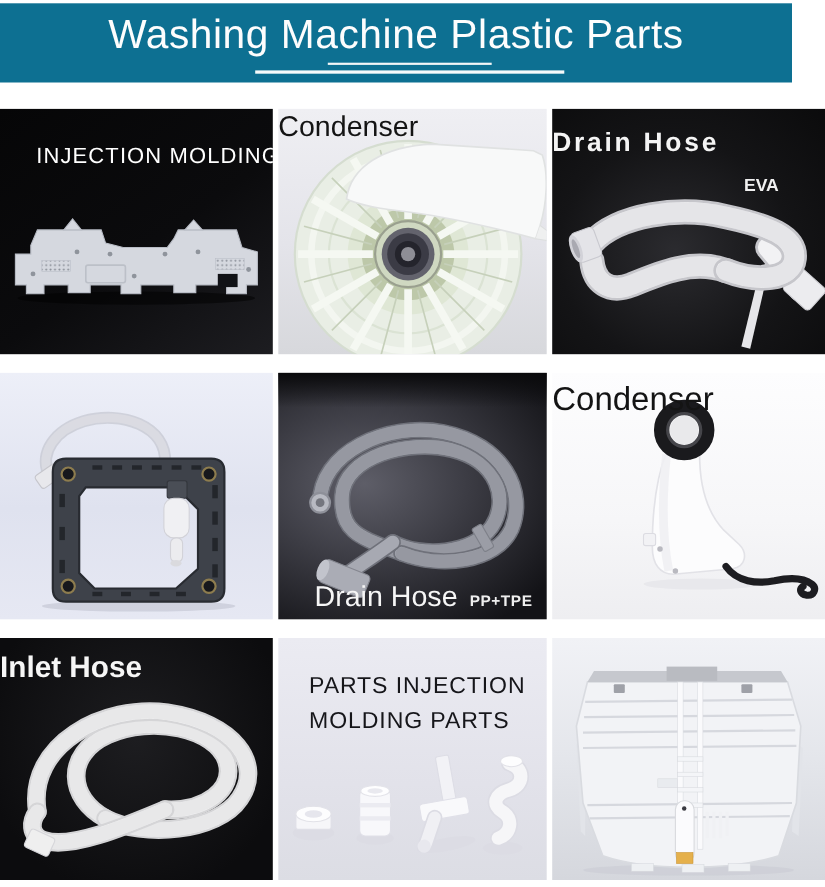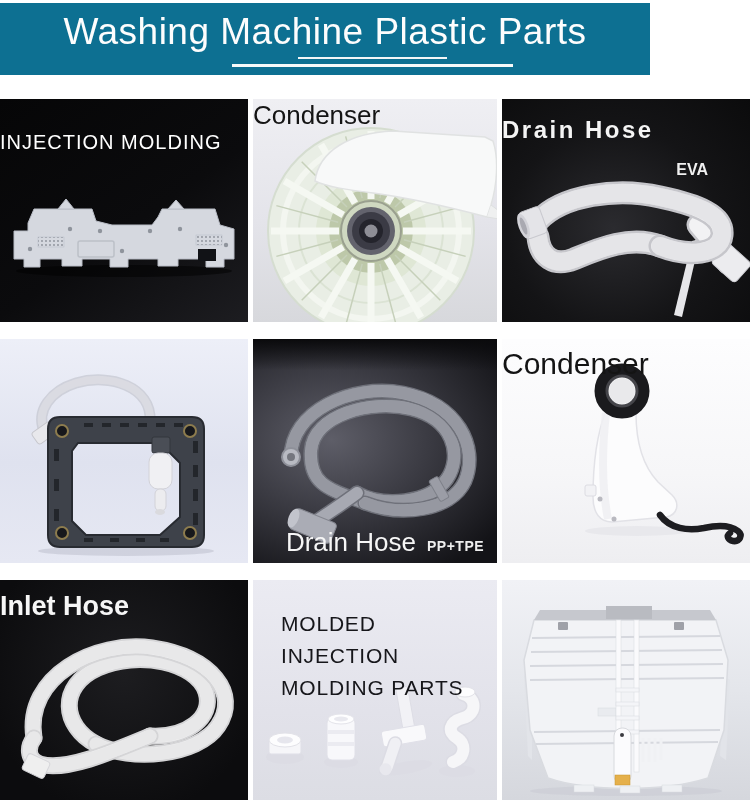--- a/index.html
+++ b/index.html
@@ -2,41 +2,41 @@
 <html><head>
 <meta charset="utf-8">
 <style>
   html,body{margin:0;padding:0;}
   body{
     width:750px;height:806px;background:#ffffff;overflow:hidden;
     font-family:"Liberation Sans",sans-serif;position:relative;
   }
   
   .banner{
-    position:absolute;left:0;top:3px;width:650px;height:72px;
+    position:absolute;left:0;top:3px;width:720px;height:72px;
     background:#0d7092;color:#fff;
   }
   .banner-title{
     position:absolute;left:0;top:8px;width:100%;text-align:center;
     font-size:37px;font-weight:400;letter-spacing:0.5px;color:#fdfdfd;
   }
   .banner-line1{position:absolute;left:298px;top:54px;width:149px;height:2px;background:#f2f6f7;}
   .banner-line2{position:absolute;left:232px;top:61px;width:281px;height:3px;background:#f6fafa;}
   
   .grid{
     position:absolute;left:0;top:99px;width:750px;
     display:grid;
     grid-template-columns:248px 244px 248px;
     grid-template-rows:223px 224px 220px;
     column-gap:5px;row-gap:17px;
   }
   .panel{position:relative;overflow:hidden;}
   .panel svg{position:absolute;left:0;top:0;}
   
-  .p-injection{background:linear-gradient(145deg,#060607 0%,#0b0b0d 55%,#1d1d21 100%);}
+  .p-injection{background:linear-gradient(145deg,#060607 0%,#0b0b0d 55%,#1d1d21 100%);padding-left:33px;}
   .p-drum{background:linear-gradient(180deg,#efeff3 0%,#e4e4ea 55%,#d7d8dc 100%);}
   .p-eva{background:radial-gradient(ellipse at 45% 58%,#2b2b2f 0%,#141416 55%,#0b0b0c 100%);}
   .p-wmpart{background:linear-gradient(180deg,#edeff8 0%,#dfe2ef 55%,#e6e8f3 100%);}
   .p-pptpe{background:linear-gradient(180deg,#0a0a0c 0%,rgba(10,10,12,0) 14%),
             radial-gradient(ellipse at 32% 45%,#5e5e68 0%,#3c3c44 40%,#131317 88%);}
   .p-ctank{background:linear-gradient(180deg,#fdfdfe 0%,#f6f6f8 60%,#eeeef1 100%);}
   .p-inlet{background:radial-gradient(ellipse at 50% 42%,#1d1d20 0%,#0c0c0e 80%);}
   .p-small{background:linear-gradient(180deg,#ebebf2 0%,#e2e2ea 60%,#dcdde4 100%);}
   .p-tub{background:linear-gradient(180deg,#f1f2f6 0%,#e4e6eb 50%,#d5d7dd 100%);}
   
@@ -277,21 +277,21 @@
       <path class="h2-bd" d="M150,156 C112,172 64,192 40,184 C26,179 28,166 34,158"></path>
       <path class="h2-cr" d="M150,156 C112,172 64,192 40,184 C26,179 28,166 34,158"></path>
       <g transform="translate(36,186) rotate(25)">
         <rect x="-12" y="-9" width="24" height="18" rx="3" fill="#efefef" stroke="#d6d6da"></rect>
       </g>
     </svg>
   </div>
 
   <div class="panel p-small">
     <div class="cap-small">
-      <div>MOLDED INJECTION</div>
+      <div>PARTS INJECTION</div>
       <div>MOLDING PARTS</div>
     </div>
     <svg width="244" height="220" viewBox="0 0 244 220">
       <ellipse cx="32" cy="177" rx="19" ry="7" fill="#dcdce4"></ellipse>
       <rect x="16" y="160" width="32" height="14" rx="2" fill="#f6f6f9" stroke="#dfdfe7"></rect>
       <ellipse cx="32" cy="160" rx="16" ry="7" fill="#fdfdfe" stroke="#e2e2e8"></ellipse>
       <ellipse cx="32" cy="160" rx="8" ry="3.5" fill="#e6e6ed"></ellipse>
 
       <ellipse cx="88" cy="182" rx="17" ry="6" fill="#dcdce4"></ellipse>
       <rect x="74" y="138" width="28" height="42" rx="5" fill="#f8f8fb" stroke="#e0e0e8"></rect>

